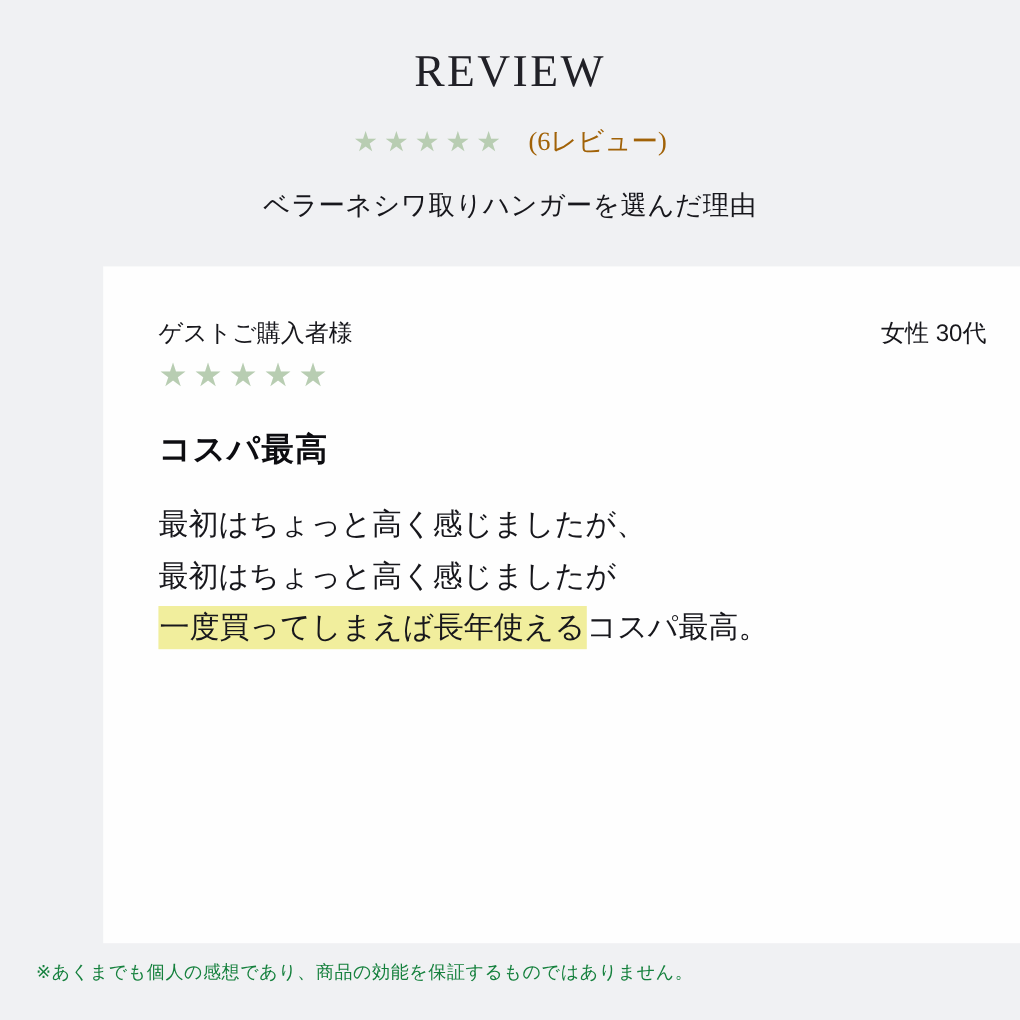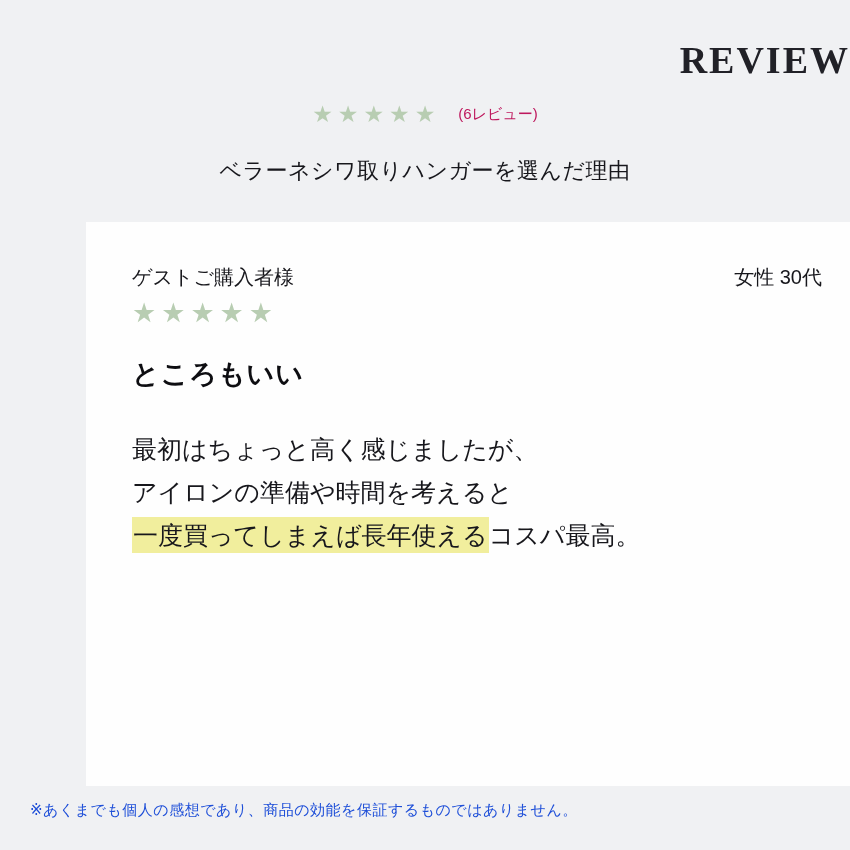--- a/index.html
+++ b/index.html
@@ -10,24 +10,24 @@
     font-family: "Liberation Sans", "DejaVu Sans", sans-serif;
     color: #17171c;
     overflow: hidden;
   }
 
   .page-title {
     position: absolute;
     top: 38px;
     left: 0;
     width: 100%;
-    text-align: right;
+    text-align: center;
     font-family: "Liberation Serif", "DejaVu Serif", serif;
     font-size: 38px;
-    font-weight: 700;
+    font-weight: 400;
     letter-spacing: 2px;
     color: #212127;
   }
 
   .rating-row {
     position: absolute;
     top: 103px;
     left: 0;
     width: 100%;
     display: flex;
@@ -36,23 +36,23 @@
     gap: 18px;
   }
   .stars {
     color: #b8cdb2;
     letter-spacing: 5px;
     line-height: 1;
     white-space: nowrap;
   }
   .stars-top { font-size: 23px; }
   .rating-count {
-    font-family: Liberation Sans, sans-serif;
-    font-size: 15px;
-    color: #be185d;
+    font-family: Liberation Serif, serif;
+    font-size: 22px;
+    color: #a16207;
   }
 
   .page-subtitle {
     position: absolute;
     top: 156px;
     left: 0;
     width: 100%;
     text-align: center;
     font-size: 22px;
     font-weight: 400;
@@ -85,36 +85,36 @@
 
   .review-title {
     margin-top: 29px;
     font-size: 27px;
     font-weight: 700;
     color: #0d0d11;
     letter-spacing: 1px;
   }
 
   .review-body {
-    margin-top: 36px;
+    margin-top: 24px;
     font-size: 25px;
     color: #17171c;
   }
   .body-line { line-height: 43px; white-space: nowrap; }
   .hl {
     background: #f1ee9d;
     padding: 4px 1px;
   }
 
   .footer-disclaimer {
     position: absolute;
     left: 30px;
     top: 801px;
     font-size: 15px;
-    color: #1d4ed8;
+    color: #15803d;
     letter-spacing: 0.5px;
   }
 </style>
 </head>
 <body>
 
 <h1 class="page-title">REVIEW</h1>
 
 <div class="rating-row">
   <span class="stars stars-top">★★★★★</span>
@@ -124,22 +124,22 @@
 <h2 class="page-subtitle">ベラーネシワ取りハンガーを選んだ理由</h2>
 
 <section class="review-card">
   <div class="reviewer-row">
     <span>ゲストご購入者様</span>
     <span>女性 30代</span>
   </div>
 
   <div class="stars card-stars">★★★★★</div>
 
-  <h3 class="review-title">ところもいい</h3>
+  <h3 class="review-title">コスパ最高</h3>
 
   <div class="review-body">
       <div class="body-line"><span>最初はちょっと高く感じましたが、</span></div>
-      <div class="body-line"><span>アイロンの準備や時間を考えると</span></div>
+      <div class="body-line"><span>最初はちょっと高く感じましたが</span></div>
       <div class="body-line"><span class="hl">一度買ってしまえば長年使える</span><span>コスパ最高。</span></div>
     </div>
 </section>
 
 <div class="footer-disclaimer">※あくまでも個人の感想であり、商品の効能を保証するものではありません。</div>
 
 </body></html>

